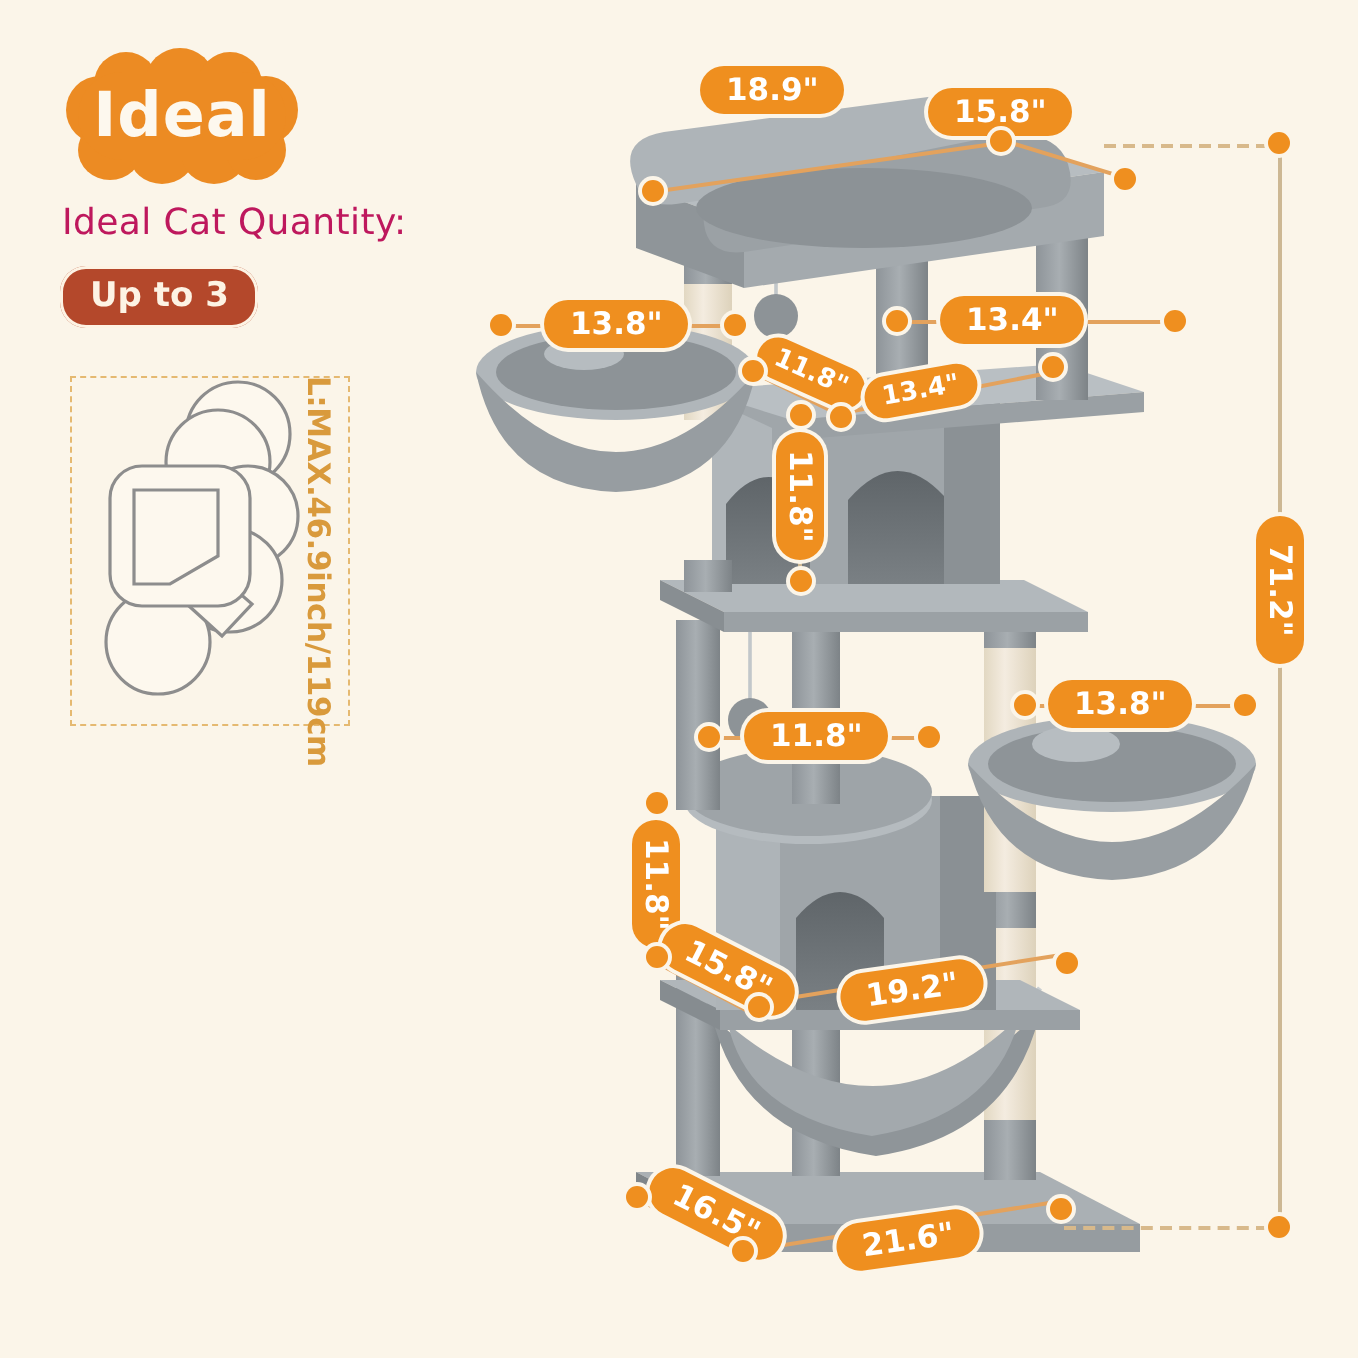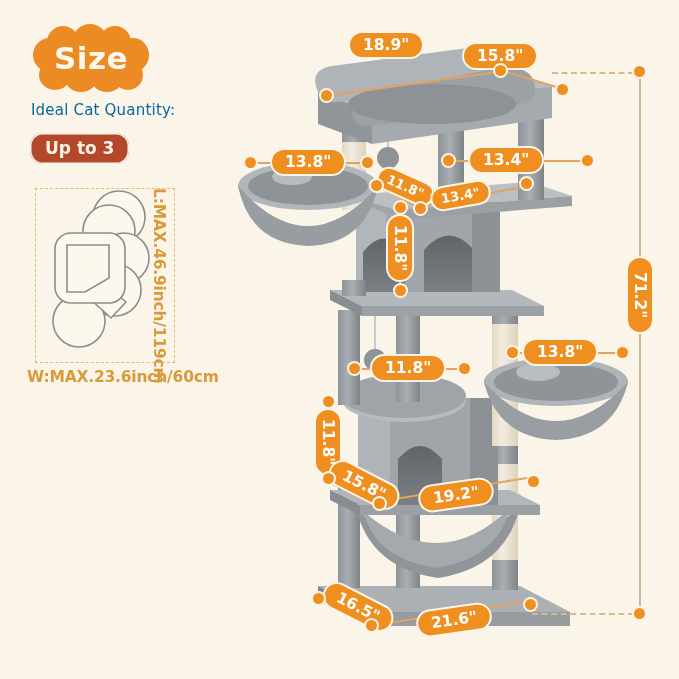--- a/index.html
+++ b/index.html
@@ -23,21 +23,21 @@
   }
   .size-cloud .label{
     position:absolute;left:0;top:0;width:116px;height:68px;
     display:flex;align-items:center;justify-content:center;
     color:#fdf8ee;font-size:31px;font-weight:bold;letter-spacing:.5px;
     font-family:"DejaVu Sans", sans-serif;
   }
 
   .ideal-title{
     position:absolute;left:31px;top:101px;
-    font-size:15px;color:#0369a1;letter-spacing:.2px;
+    font-size:18px;color:#be185d;letter-spacing:.2px;
     font-family:"DejaVu Sans", sans-serif;
   }
   .qty-badge{
     position:absolute;left:30px;top:133px;
     padding:5px 15px 6px 15px;border-radius:13px;
     background:#b4482b;color:#fdf3e4;
     font-size:17px;font-weight:bold;
     font-family:"DejaVu Sans", sans-serif;
     box-shadow:inset 0 0 0 1.5px #fdf3e4;
   }
@@ -104,21 +104,21 @@
     <div class="blob" style="left:0px;top:14px;width:34px;height:34px;"></div>
     <div class="blob" style="left:14px;top:2px;width:32px;height:32px;"></div>
     <div class="blob" style="left:40px;top:0px;width:34px;height:32px;"></div>
     <div class="blob" style="left:66px;top:2px;width:32px;height:32px;"></div>
     <div class="blob" style="left:84px;top:14px;width:32px;height:34px;"></div>
     <div class="blob" style="left:6px;top:36px;width:32px;height:30px;"></div>
     <div class="blob" style="left:32px;top:40px;width:32px;height:28px;"></div>
     <div class="blob" style="left:58px;top:40px;width:32px;height:28px;"></div>
     <div class="blob" style="left:80px;top:36px;width:30px;height:30px;"></div>
     <div class="core"></div>
-    <div class="label">Size</div>
+    <div class="label">Ideal</div>
   </div>
 
   <div class="ideal-title">Ideal Cat Quantity:</div>
   <div class="qty-badge">Up to 3</div>
 
   <div class="cat-box"></div>
   <svg class="cat-svg" width="150" height="182" viewBox="0 0 150 182">
     <g fill="#fdf8ee" stroke="#8d8d8d" stroke-width="1.6">
       <circle cx="86" cy="31" r="26"></circle>
       <circle cx="76" cy="45" r="26"></circle>
@@ -126,21 +126,20 @@
       <circle cx="82" cy="104" r="26"></circle>
       <circle cx="46" cy="135" r="26"></circle>
     </g>
     <g fill="#fdf8ee" stroke="#8d8d8d" stroke-width="1.6">
       <path d="M70 96 L93 116 L78 132 L56 112 Z"></path>
       <rect x="22" y="47" width="70" height="70" rx="16"></rect>
       <path d="M34 59 L76 59 L76 92 L52 106 L34 106 Z"></path>
     </g>
   </svg>
   <div class="dim-len">L:MAX.46.9inch/119cm</div>
-  <div class="dim-wid">W:MAX.23.6inch/60cm</div>
 
   <svg class="tree" viewBox="0 0 679 679">
     <defs>
       <linearGradient id="gP" x1="0" y1="0" x2="1" y2="0">
         <stop offset="0" stop-color="#8e9499"></stop>
           <stop offset="0.45" stop-color="#a8aeb2"></stop>
           <stop offset="1" stop-color="#7d8387"></stop>
       </linearGradient>
       <linearGradient id="gS" x1="0" y1="0" x2="1" y2="0">
         <stop offset="0" stop-color="#e2d8c2"></stop>

